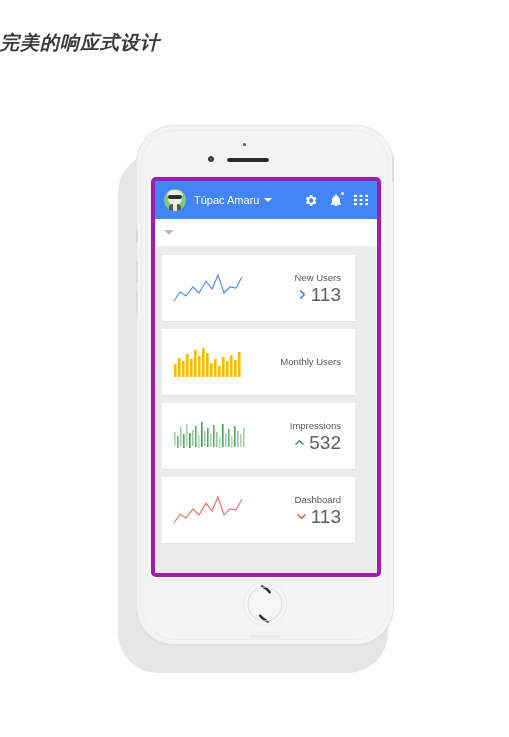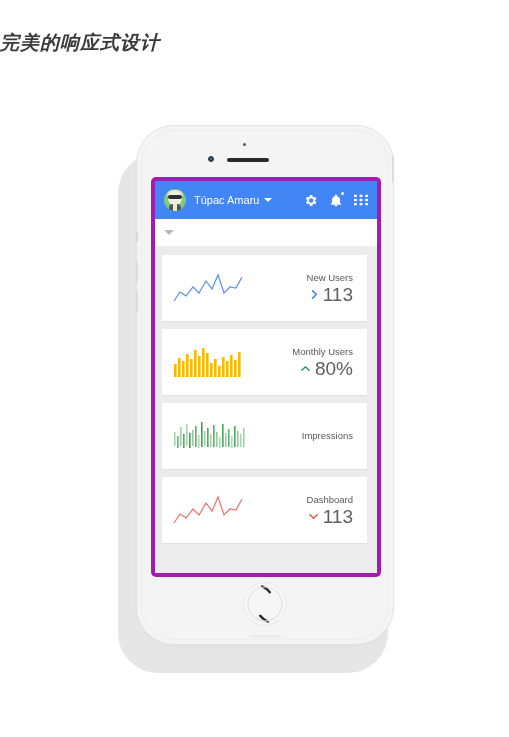--- a/index.html
+++ b/index.html
@@ -296,21 +296,21 @@
   }
   .caret-down-grey {
     width: 0; height: 0;
     border-left: 5px solid transparent;
     border-right: 5px solid transparent;
     border-top: 5px solid #b9b9b9;
   }
 
   
   .cards {
-    padding: 8px 10px 0 7px;
+    padding: 8px 22px 0 7px;
     box-sizing: border-box;
   }
   .card {
     background: #ffffff;
     height: 66px;
     margin-bottom: 8px;
     display: flex;
     align-items: center;
     padding: 0 12px 0 10px;
     box-sizing: border-box;
@@ -463,28 +463,20 @@
                   <rect x="50" y="10" width="2.6" height="20"></rect>
                   <rect x="54" y="14" width="2.6" height="16"></rect>
                   <rect x="58" y="8" width="2.6" height="22"></rect>
                   <rect x="62" y="13" width="2.6" height="17"></rect>
                   <rect x="66" y="5" width="2.6" height="25"></rect>
                 </g>
               </svg>
             </div>
             <div class="card-text">
               <div class="card-title">Monthly Users</div>
-              <div class="card-value-row">
-                <span class="trend">
-                  <svg width="11" height="9" viewBox="0 0 12 10" fill="none" stroke="#2e9e55" stroke-width="1.6" stroke-linecap="round" stroke-linejoin="round">
-                    <polyline points="2,7 6,3 10,7"></polyline>
-                  </svg>
-                </span>
-                <span class="card-value">80%</span>
-              </div>
             </div>
           </div>
 
           <div class="card">
             <div class="card-chart">
               <svg width="74" height="32" viewBox="0 0 74 32" preserveAspectRatio="none">
                 <g fill="#3aa14f">
                   <rect x="2" y="12" width="1.6" height="14" opacity="0.45"></rect>
                   <rect x="5" y="16" width="1.6" height="12" opacity="0.8"></rect>
                   <rect x="8" y="7" width="1.6" height="19" opacity="0.5"></rect>
@@ -507,20 +499,28 @@
                   <rect x="59" y="16" width="1.6" height="12" opacity="0.4"></rect>
                   <rect x="62" y="6" width="1.6" height="21" opacity="0.9"></rect>
                   <rect x="65" y="11" width="1.6" height="16" opacity="0.55"></rect>
                   <rect x="68" y="14" width="1.6" height="13" opacity="0.45"></rect>
                   <rect x="71" y="8" width="1.6" height="19" opacity="0.5"></rect>
                 </g>
               </svg>
             </div>
             <div class="card-text">
               <div class="card-title">Impressions</div>
+              <div class="card-value-row">
+                <span class="trend">
+                  <svg width="11" height="9" viewBox="0 0 12 10" fill="none" stroke="#2e9e55" stroke-width="1.6" stroke-linecap="round" stroke-linejoin="round">
+                    <polyline points="2,7 6,3 10,7"></polyline>
+                  </svg>
+                </span>
+                <span class="card-value">532</span>
+              </div>
             </div>
           </div>
 
           <div class="card">
             <div class="card-chart">
               <svg width="74" height="34" viewBox="0 0 74 34" preserveAspectRatio="none">
                 <polyline fill="none" stroke="#e9736b" stroke-width="1.2" points="2,30 8,21 14,25 21,16 27,22 34,10 40,18 46,4 52,22 58,16 64,17 70,6"></polyline>
               </svg>
             </div>
             <div class="card-text">

